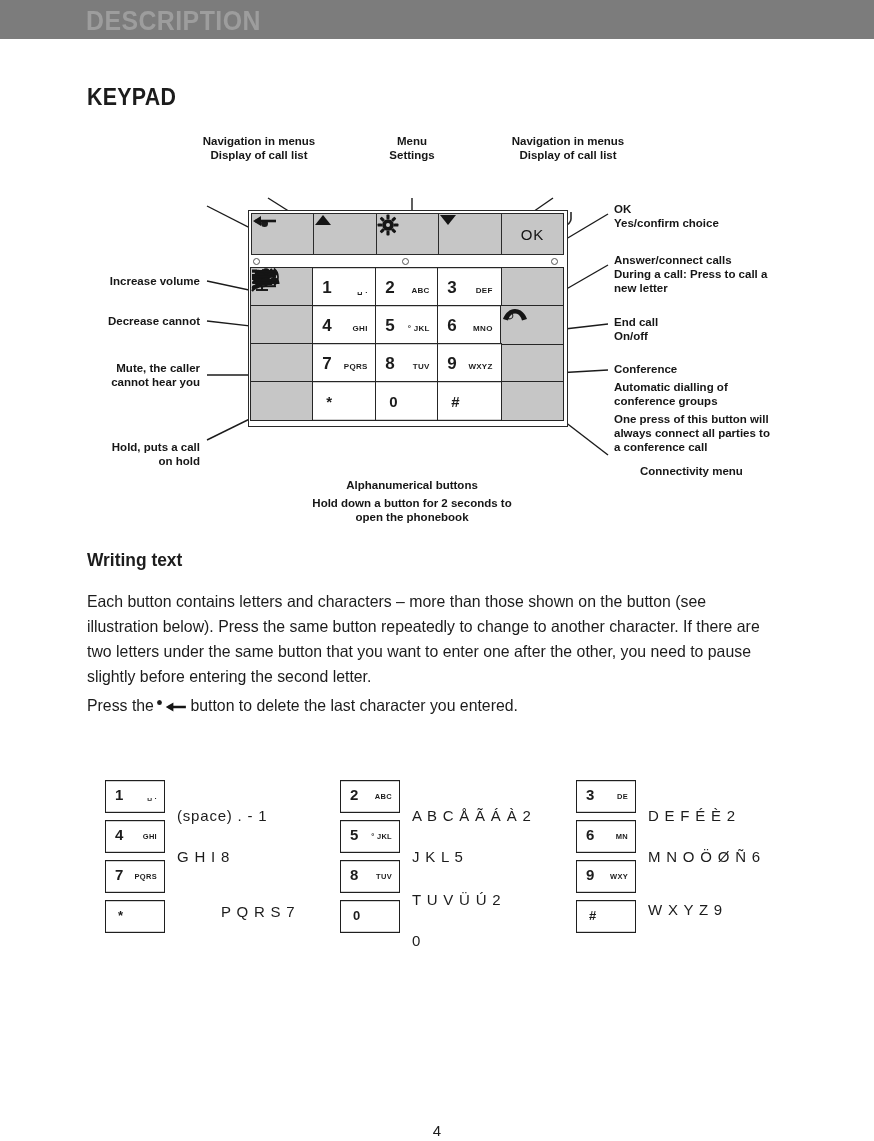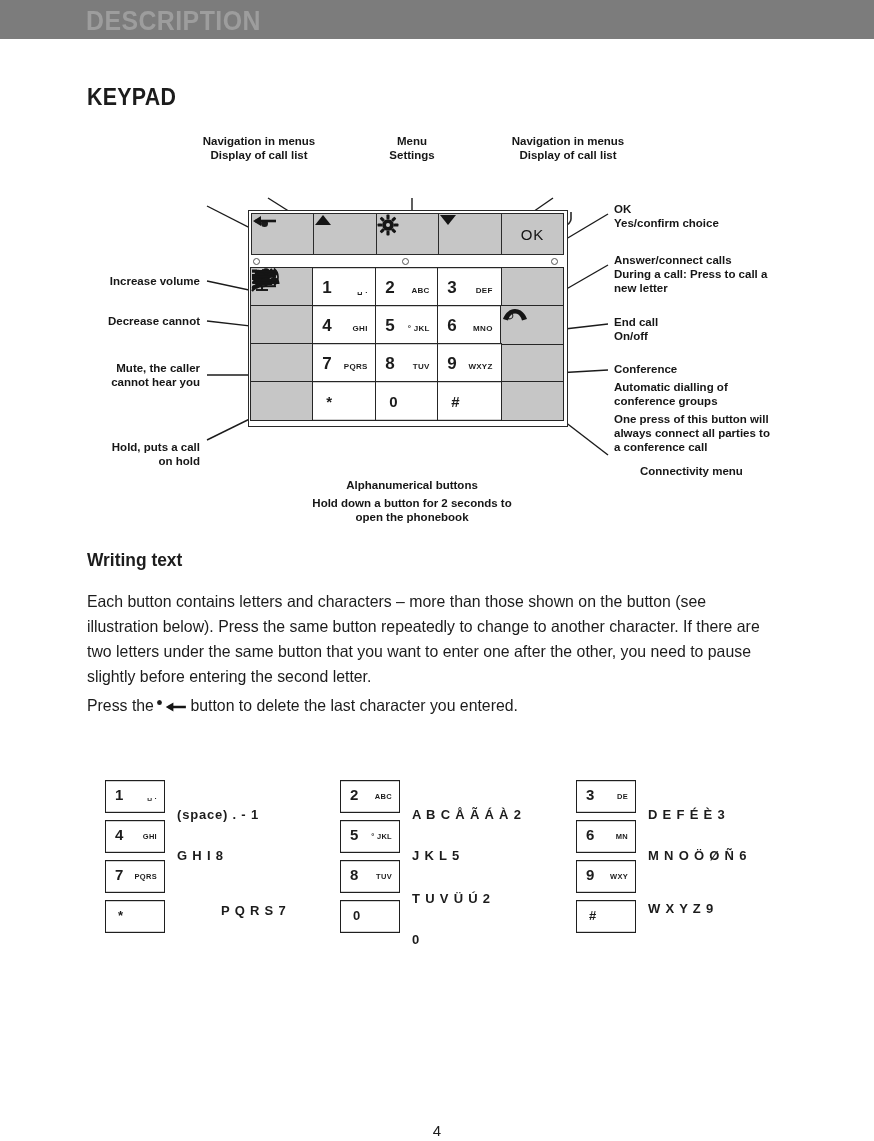--- a/index.html
+++ b/index.html
@@ -141,21 +141,21 @@
   }
   .ckey .digit{
     position:absolute;left:9px;top:6px;font-size:15px;font-weight:bold;line-height:1;
   }
   .ckey .letters{
     position:absolute;right:7px;top:11px;font-size:7.5px;font-weight:bold;
     letter-spacing:.3px;
   }
   .ckey.sym .digit{font-size:13px;left:12px;top:8px;}
   .clabel{
-    position:absolute;font-size:13px;font-weight:bold;letter-spacing:.8px;
+    position:absolute;font-size:15px;font-weight:normal;letter-spacing:.8px;
     white-space:nowrap;
   }
 
   
   .page-number{
     position:absolute;left:0;top:1122px;width:874px;text-align:center;
     font-size:15px;color:#1c1c1c;
   }
 </style>
 </head>
@@ -505,21 +505,21 @@
     <div class="clabel" style="left:72px;top:152px;">0</div>
   </div>
 
   <div class="cblock" style="left:576px;top:5px;">
     <div style="position:absolute;left:0;top:0;">
       <div class="ckey">
         <span class="digit">3</span>
         <span class="letters">DE</span>
       </div>
     </div>
-    <div class="clabel" style="left:72px;top:27px;">D  E  F  É  È  3</div>
+    <div class="clabel" style="left:72px;top:27px;">D  E  F  É  È  2</div>
 
     <div style="position:absolute;left:0;top:40px;">
       <div class="ckey">
         <span class="digit">6</span>
         <span class="letters">MN</span>
       </div>
     </div>
     <div class="clabel" style="left:72px;top:68px;">M  N  O  Ö  Ø  Ñ  6</div>
 
     <div style="position:absolute;left:0;top:80px;">

